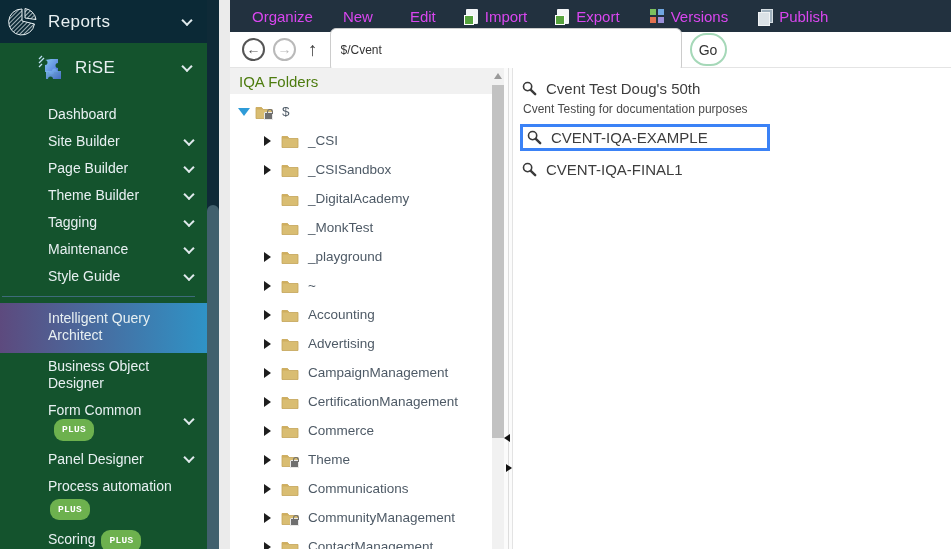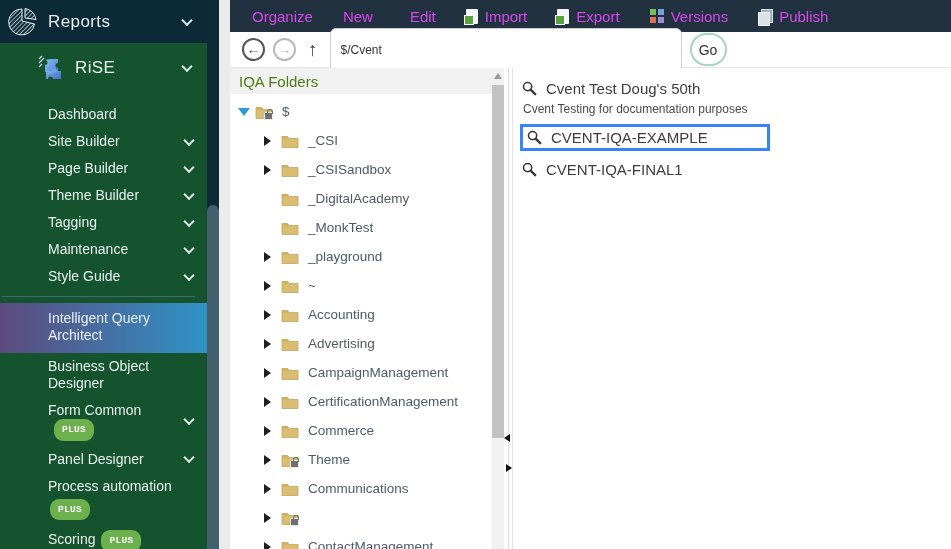--- a/index.html
+++ b/index.html
@@ -544,20 +544,21 @@
       <span class="twisty tw-right">
         <i></i>
       </span>
       <span class="folder-wrap">
         <svg class="folder-svg" width="18" height="14" viewBox="0 0 18 14">
           <path d="M1 2.5 h5.5 l1.6 2 H17 v9 H1 z" fill="#d9bd72" stroke="#c4a558" stroke-width="0.8"></path>
           <path d="M1 2.5 h5.5 l1.6 2 H1 z" fill="#cfae5e"></path>
         </svg>
         <span class="lock-badge"></span>
       </span>
+      <span>CommunityManagement</span>
     </div>
 
     <div class="tree-row lvl-1">
       <span class="twisty tw-right">
         <i></i>
       </span>
       <span class="folder-wrap">
         <svg class="folder-svg" width="18" height="14" viewBox="0 0 18 14">
           <path d="M1 2.5 h5.5 l1.6 2 H17 v9 H1 z" fill="#d9bd72" stroke="#c4a558" stroke-width="0.8"></path>
           <path d="M1 2.5 h5.5 l1.6 2 H1 z" fill="#cfae5e"></path>

